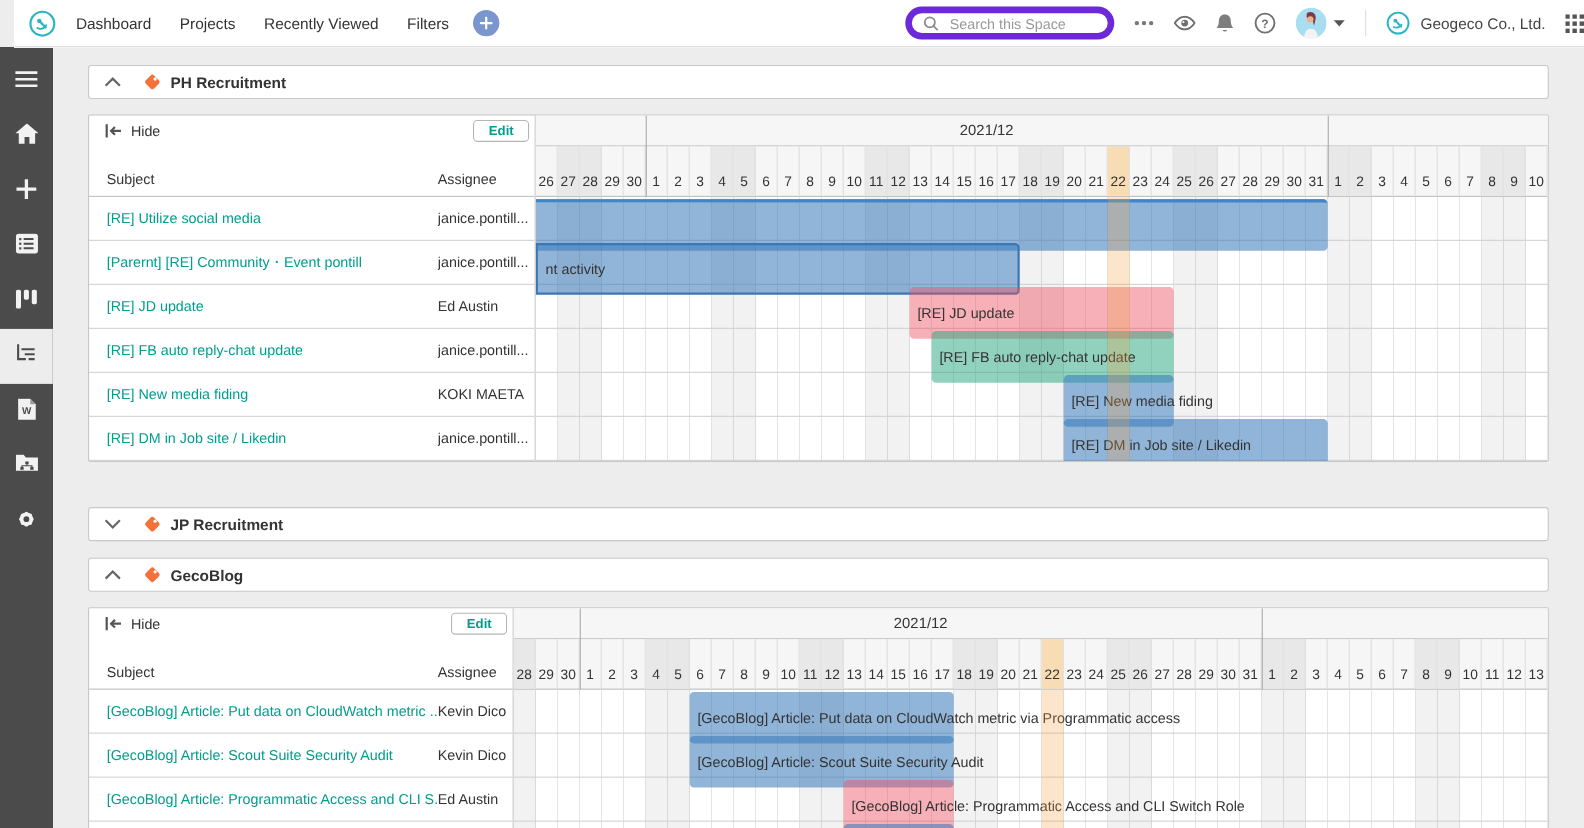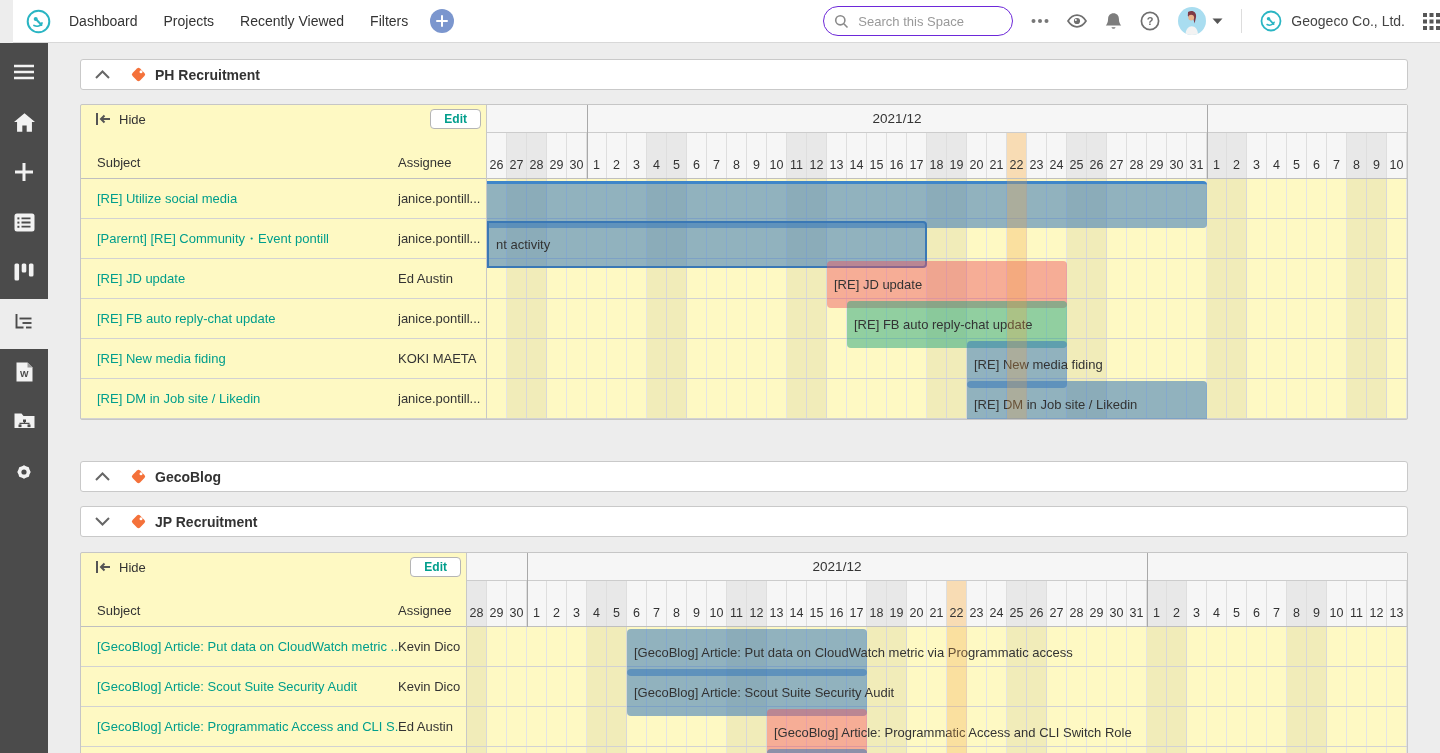--- a/index.html
+++ b/index.html
@@ -7,21 +7,21 @@
     background:#ededed;font-family:"Liberation Sans",sans-serif;}
   
   .topnav{position:fixed;top:0;left:13px;width:1440px;height:43px;background:#fff;
     border-bottom:1px solid #d8d8d8;display:flex;align-items:center;padding:0 13px;z-index:20}
   .nav-logo{width:25px;height:25px;margin-right:18px;flex:0 0 auto}
   .nav-links{display:flex;gap:26px;align-items:center}
   .nav-link{font-size:14px;color:#333;cursor:pointer;white-space:nowrap}
   .plus-btn{width:24px;height:24px;border-radius:50%;background:#7b96ce;color:#fff;margin-left:22px;
     display:flex;align-items:center;justify-content:center;cursor:pointer;border:none}
   .nav-right{margin-left:auto;display:flex;align-items:center;gap:18px}
-  .search-pill{width:190px;height:30px;border:1px solid #6d28d9;border-radius:16px;background:#fff;
+  .search-pill{width:190px;height:30px;border:6px solid #6d28d9;border-radius:16px;background:#fff;
     display:flex;align-items:center;padding:0 10px;gap:7px}
   .search-pill input{border:none;outline:none;flex:1;font-size:13px;color:#444;
     font-family:"Liberation Sans",sans-serif;background:transparent}
   .search-pill input::placeholder{color:#999}
   .nav-ico{display:flex;align-items:center;justify-content:center;cursor:pointer;color:#787878}
   .avatar-wrap{display:flex;align-items:center;gap:6px;cursor:pointer}
   .nav-divider{width:1px;height:24px;background:#ddd}
   .company{display:flex;align-items:center;gap:9px}
   .company-name{font-size:14px;color:#444;white-space:nowrap}
   
@@ -30,21 +30,21 @@
   .sb-item{height:50px;display:flex;align-items:center;justify-content:center;color:#f2f2f2;cursor:pointer}
   .sb-item.active{background:#ededed;color:#4b4b4b}
   
   .main{position:absolute;top:43px;left:48px;width:1392px;height:710px;padding:16px 32px 0;overflow:hidden}
   .sec-head{height:31px;background:#fff;border:1px solid #c9c9c9;border-radius:3px;
     display:flex;align-items:center;padding:0 12px;margin-bottom:14px;cursor:pointer}
   .sec-chev{color:#666;margin:0 7px 0 2px;display:flex}
   .sec-tag{margin:0 8px 0 13px;display:flex}
   .sec-title{font-size:14px;font-weight:bold;color:#333}
   
-  .gantt{background:#fef9c3;border:1px solid #c6c6c6;border-radius:2px;display:flex;align-items:flex-end}
+  .gantt{background:#ffffff;border:1px solid #c6c6c6;border-radius:2px;display:flex;align-items:flex-end}
   .mb-lg{margin-bottom:41px}
   .mb-md{margin-bottom:15px}
   .g-left{border-right:1px solid #c8c8c8;display:flex;flex-direction:column}
   .g-toolbar{height:28px;display:flex;align-items:center;padding:0 5px 0 14px}
   .hide-btn{display:flex;align-items:center;gap:8px;font-size:13px;color:#333;cursor:pointer;background:none;border:none;padding:0;font-family:"Liberation Sans",sans-serif}
   .edit-btn{margin-left:auto;border:1px solid #b5b5b5;border-radius:4px;background:#fff;color:#009e8c;
     font-weight:bold;font-size:12px;padding:2px 13px;cursor:pointer;font-family:"Liberation Sans",sans-serif}
   .g-colheads{height:46px;border-bottom:1px solid #bfbfbf;display:flex;align-items:flex-end;
     padding:0 0 8px 16px;font-size:13px;color:#333}
   .g-sub-h{width:301px;flex:0 0 auto}
@@ -408,48 +408,48 @@
           <div class="g-row">
             <div class="bar" style="left: 480px; width: 240px; background: rgba(55, 120, 185, 0.55);">
               <span>[RE] DM in Job site / Likedin</span>
             </div>
           </div>
           <div class="today-col" style="left: 520px;"></div>
         </div>
       </div>
     </div>
 
+  <div class="sec-head mb-md">
+    <span class="sec-chev">
+      <svg width="15" height="9" viewBox="0 0 15 9" fill="none" stroke="#666" stroke-width="2">
+          <path d="M1 1 L7.5 7.5 L14 1"></path>
+        </svg>
+    </span>
+    <span class="sec-tag">
+      <svg width="17" height="17" viewBox="0 0 17 17">
+          <rect x="3.2" y="3.2" width="10.6" height="10.6" rx="2.2" transform="rotate(45 8.5 8.5)" fill="#f4713a"></rect>
+          <circle cx="11" cy="5.8" r="1.5" fill="#fff"></circle>
+        </svg>
+    </span>
+    <span class="sec-title">JP Recruitment</span>
+  </div>
+
   <div class="sec-head">
     <span class="sec-chev">
       <svg width="15" height="9" viewBox="0 0 15 9" fill="none" stroke="#666" stroke-width="2">
           <path d="M1 8 L7.5 1.5 L14 8"></path>
         </svg>
     </span>
     <span class="sec-tag">
       <svg width="17" height="17" viewBox="0 0 17 17">
           <rect x="3.2" y="3.2" width="10.6" height="10.6" rx="2.2" transform="rotate(45 8.5 8.5)" fill="#f4713a"></rect>
           <circle cx="11" cy="5.8" r="1.5" fill="#fff"></circle>
         </svg>
     </span>
     <span class="sec-title">GecoBlog</span>
-  </div>
-
-  <div class="sec-head mb-md">
-    <span class="sec-chev">
-      <svg width="15" height="9" viewBox="0 0 15 9" fill="none" stroke="#666" stroke-width="2">
-          <path d="M1 1 L7.5 7.5 L14 1"></path>
-        </svg>
-    </span>
-    <span class="sec-tag">
-      <svg width="17" height="17" viewBox="0 0 17 17">
-          <rect x="3.2" y="3.2" width="10.6" height="10.6" rx="2.2" transform="rotate(45 8.5 8.5)" fill="#f4713a"></rect>
-          <circle cx="11" cy="5.8" r="1.5" fill="#fff"></circle>
-        </svg>
-    </span>
-    <span class="sec-title">JP Recruitment</span>
   </div>
 
   <div class="gantt">
       <div class="g-left" style="flex: 0 0 386px;">
         <div class="g-toolbar">
           <button class="hide-btn">
             <svg width="16" height="14" viewBox="0 0 16 14" fill="none" stroke="#555" stroke-width="2">
               <path d="M2 1v12"></path>
               <path d="M15 7H6"></path>
               <path d="M9.5 3.5 L6 7l3.5 3.5"></path>

